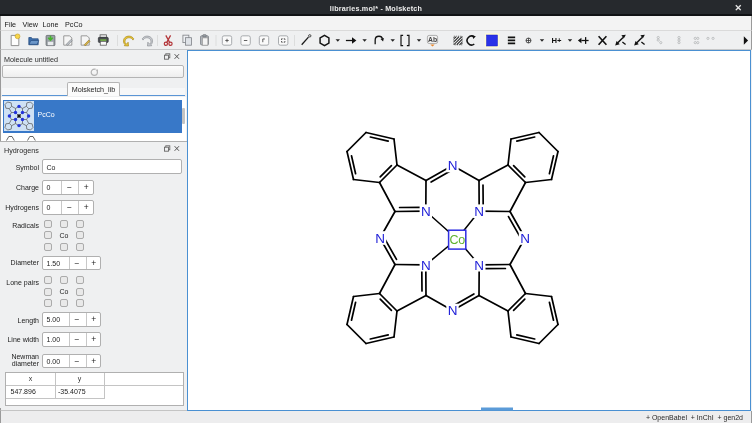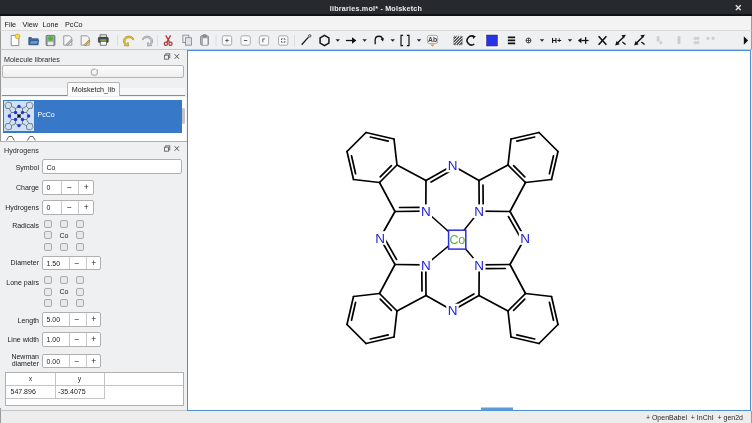--- a/index.html
+++ b/index.html
@@ -318,21 +318,21 @@
 <text x="425.8" y="269.6" text-anchor="middle" font-size="13.5" fill="#2222d8">N</text>
 <text x="380" y="242.8" text-anchor="middle" font-size="13.5" fill="#2222d8">N</text>
 <text x="452.5" y="170.3" text-anchor="middle" font-size="13.5" fill="#2222d8">N</text>
 <text x="525" y="242.8" text-anchor="middle" font-size="13.5" fill="#2222d8">N</text>
 <text x="452.5" y="315.3" text-anchor="middle" font-size="13.5" fill="#2222d8">N</text>
 <rect x="448.6" y="230.2" width="17.2" height="18.9" fill="#fff" stroke="#2f2fe2" stroke-width="1.5"></rect>
 <text x="457.2" y="244.2" text-anchor="middle" font-size="12.5" letter-spacing="-0.3" fill="#5fb22f">Co</text>
 <rect x="481" y="407.5" width="32" height="3" fill="#5b9bd8"></rect>
 </svg>
 <div class="abs" id="dock"></div>
-<div class="hdr" style="left:4px; top:54.5px;">Molecule libraries</div>
+<div class="hdr" style="left:4px; top:54.5px;">Molecule untitled</div>
 <svg class="abs" style="left:163.5px; top:53px;" width="17" height="8">
 <rect x="1.8" y="0.8" width="4" height="4" fill="none" stroke="#666" stroke-width="0.9"></rect>
     <rect x="0.5" y="2.2" width="4" height="4" fill="#eff0f1" stroke="#666" stroke-width="0.9"></rect>
 <path d="M10.6 1.2 L15 5.8 M15 1.2 L10.6 5.8" stroke="#555" stroke-width="1"></path>
 </svg>
 <div class="abs" id="libbtn"></div>
 <svg class="abs" style="left:89.5px; top:67.7px;" width="9" height="9">
 <circle cx="4.3" cy="4.3" r="3.1" fill="none" stroke="#b2b2b2" stroke-width="1.2"></circle>
 <path d="M6.2 0.4 L7.2 2.8 L4.6 2.8 Z" fill="#f3f3f3"></path>
 <path d="M7.8 1.2 L7.9 3.4 L5.9 2.6 Z" fill="#b2b2b2"></path>

